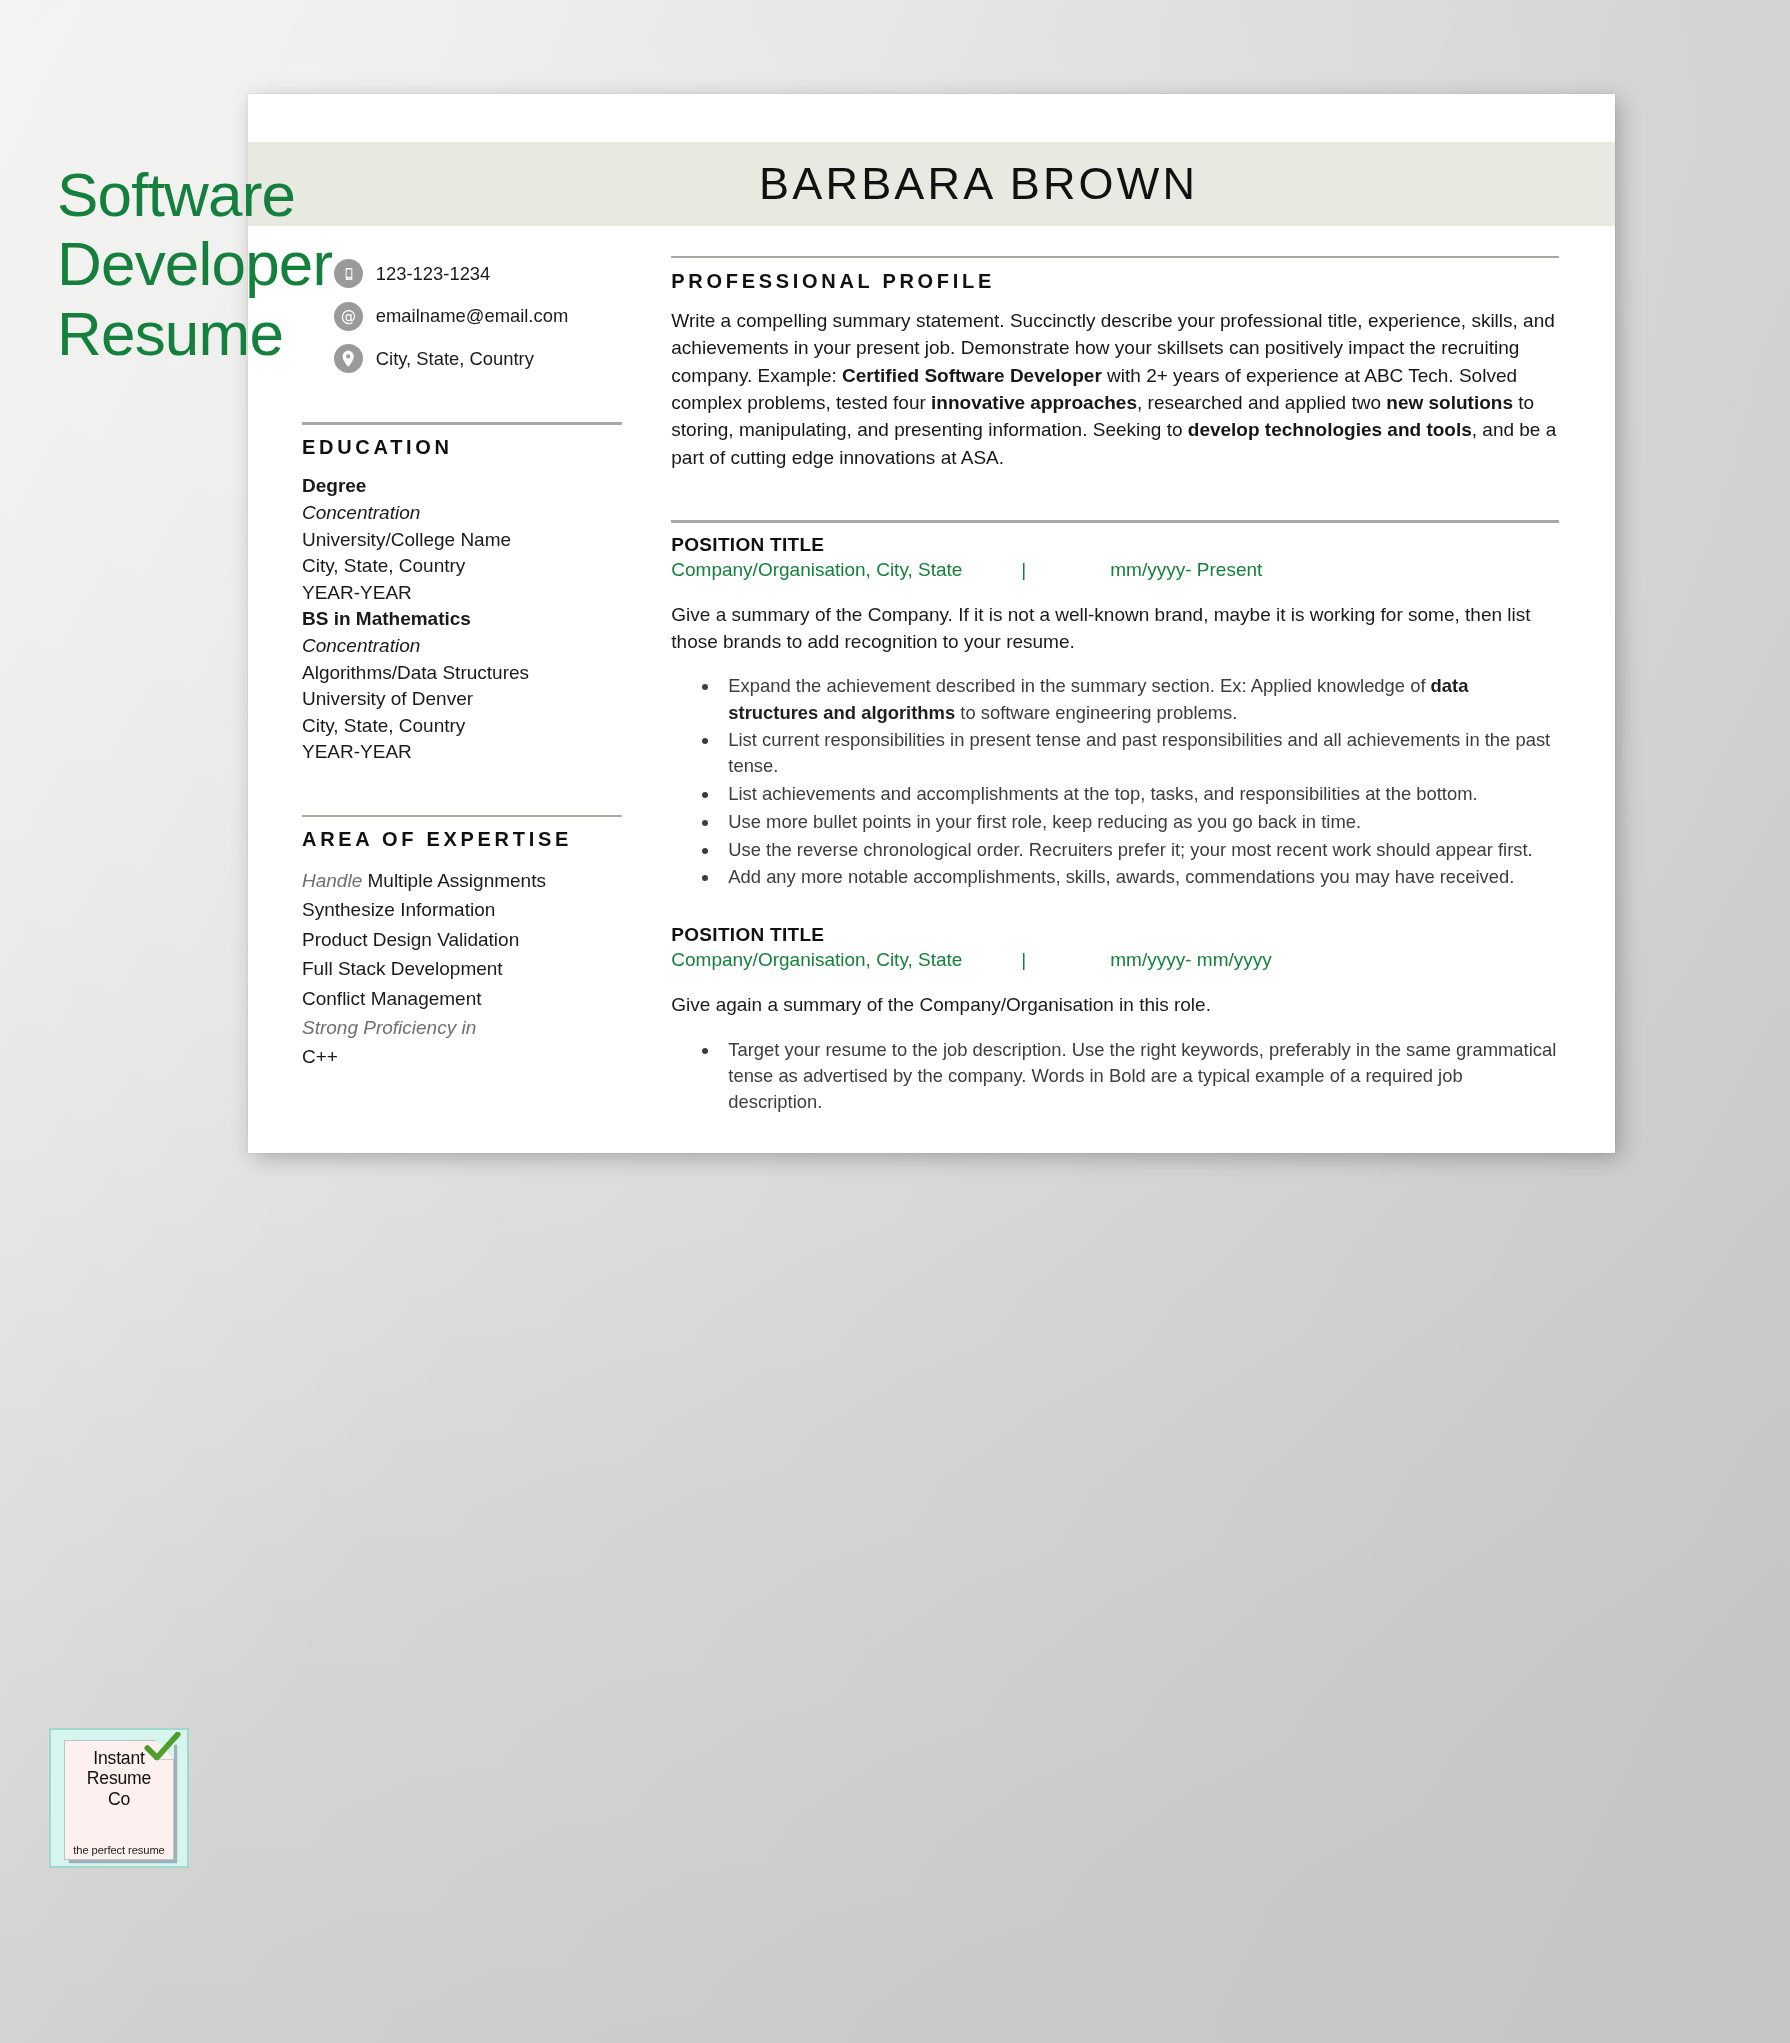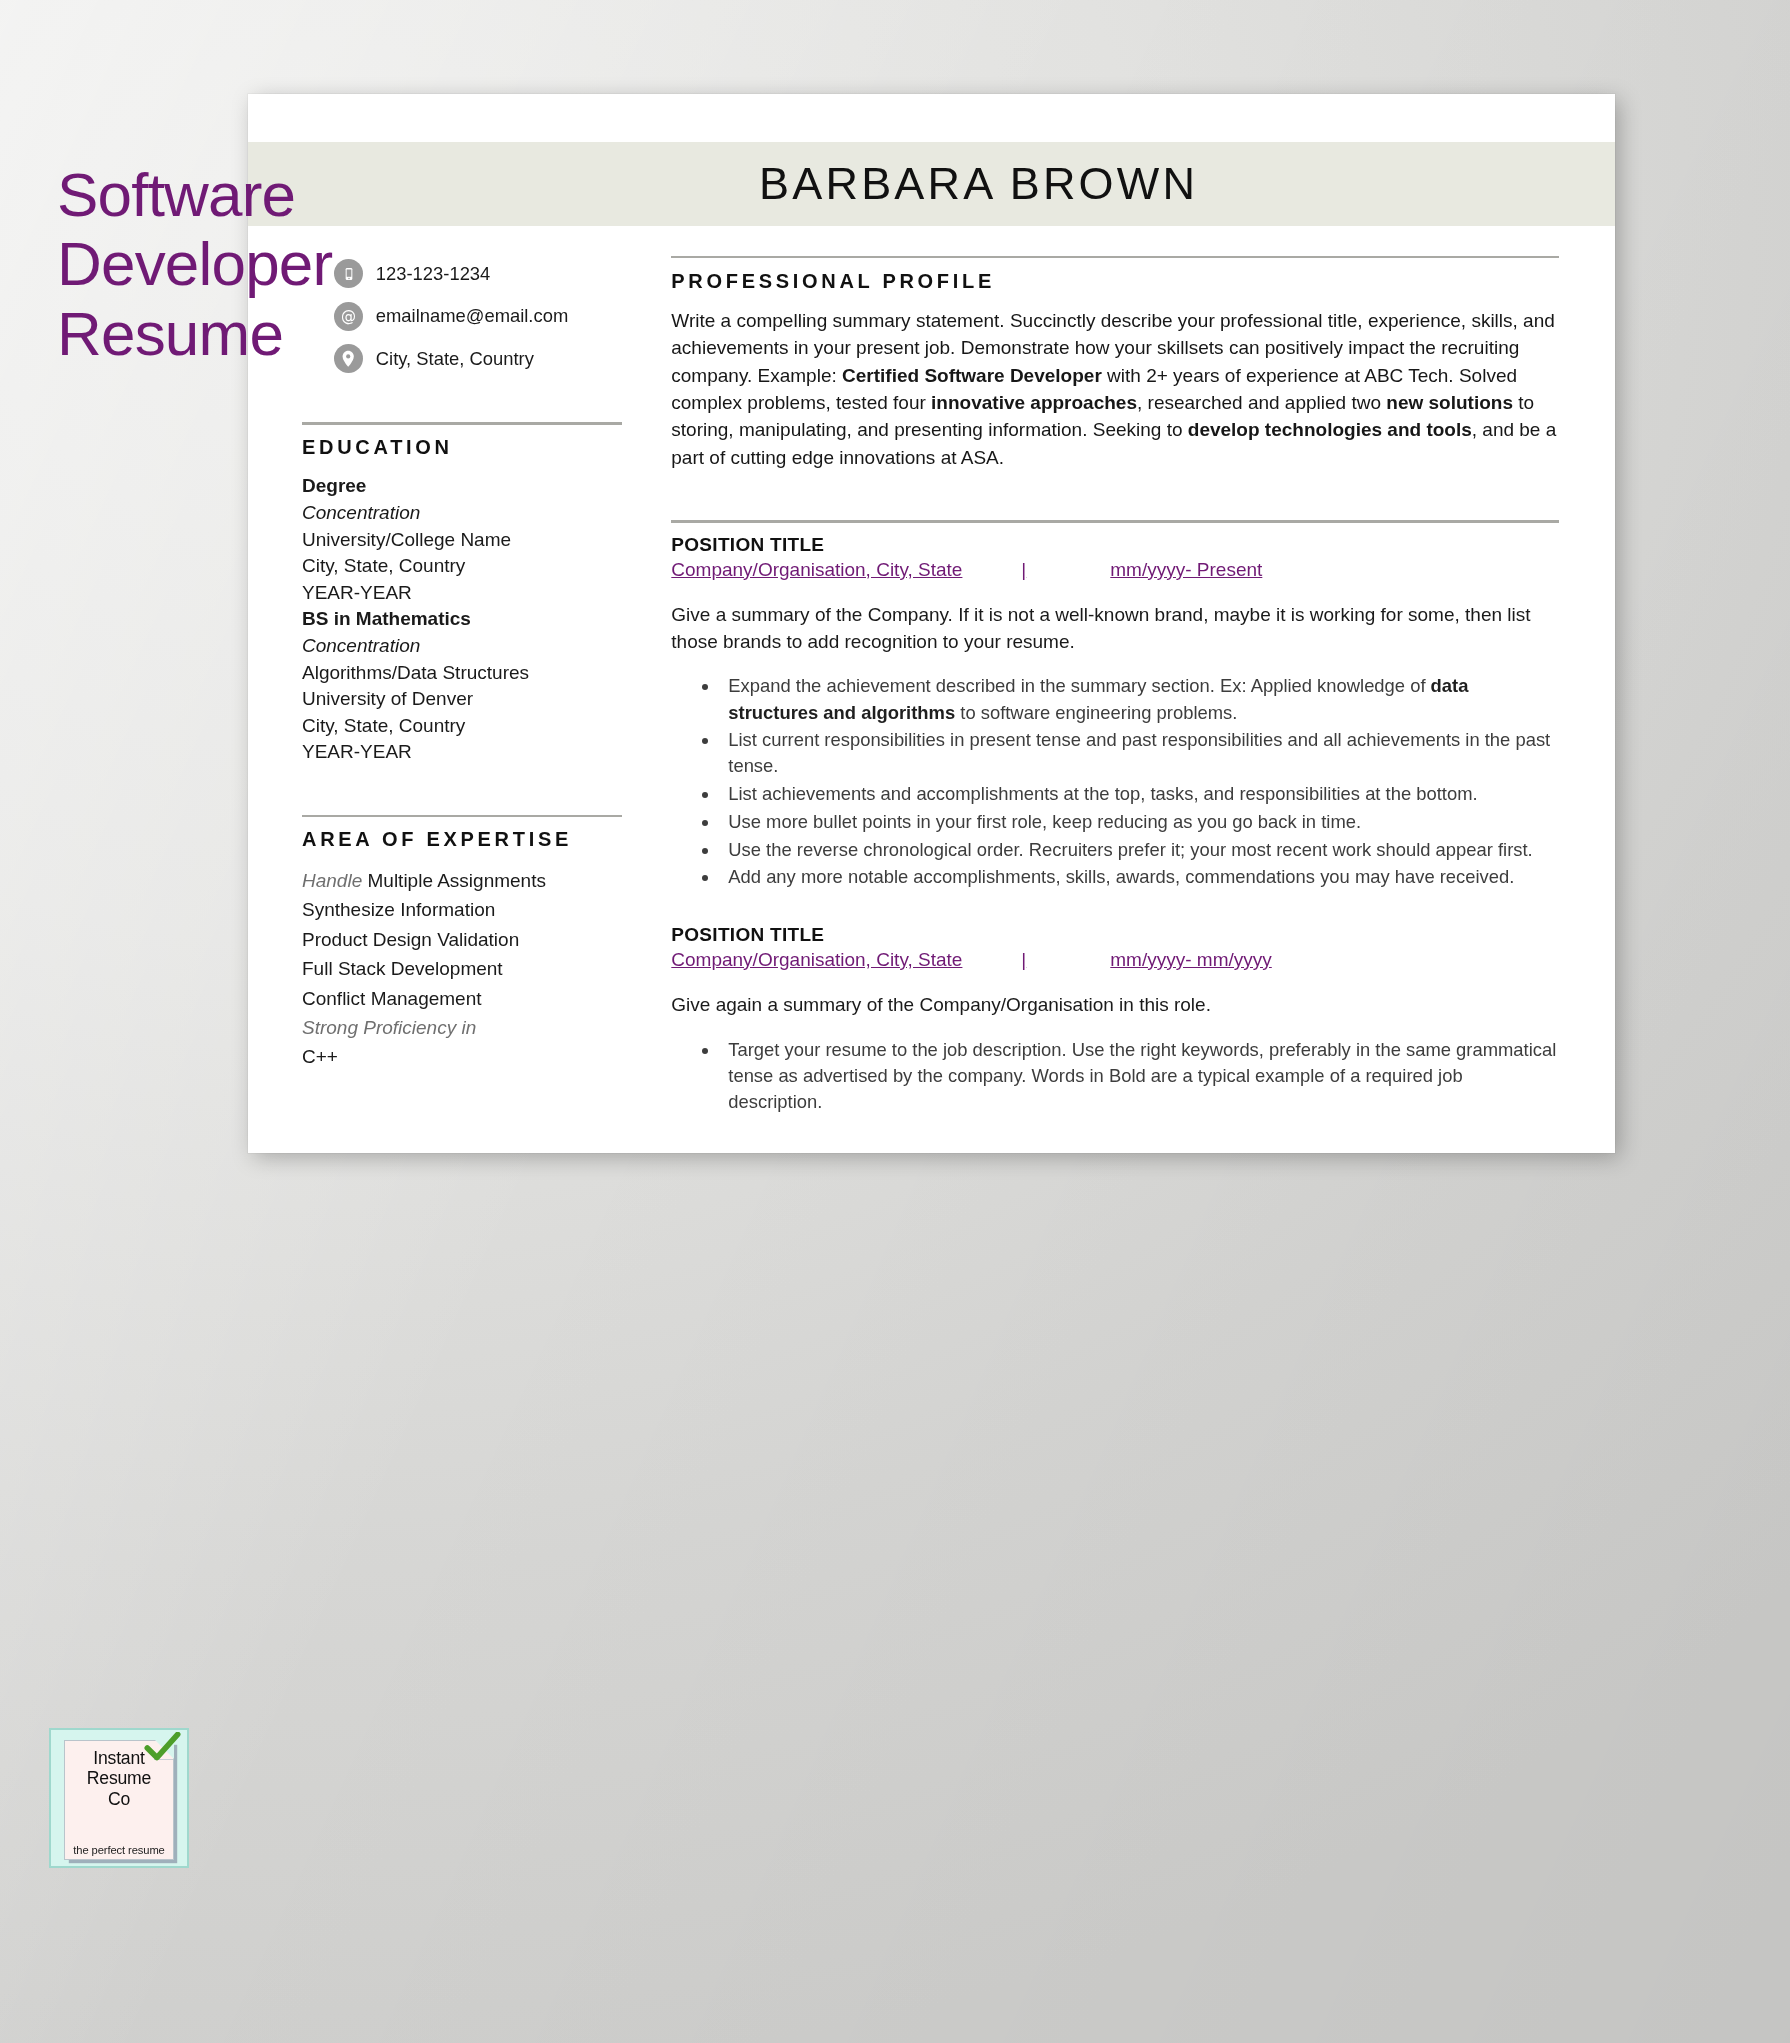--- a/index.html
+++ b/index.html
@@ -30,21 +30,21 @@
   }
 
   
   .side-caption {
     position: absolute;
     left: 57px;
     top: 160px;
     width: 239px;
     font-size: 62px;
     line-height: 1.12;
-    color: #701a75;
+    color: #15803d;
     font-weight: 400;
     letter-spacing: -0.8px;
     z-index: 4;
   }
 
   
   .resume-page {
     position: absolute;
     left: 248px;
     top: 94px;
@@ -159,23 +159,22 @@
   .job-title {
     font-size: 19px;
     font-weight: 700;
     color: #111;
     letter-spacing: 0.3px;
     margin-bottom: 3.2px;
   }
   .job-meta {
     display: flex;
     font-size: 19px;
-    color: #701a75;
+    color: #15803d;
     margin-bottom: 21px;
-    text-decoration: underline;
   }
   .job-meta .company { flex: 0 0 350px; }
   .job-meta .pipe    { flex: 0 0 89px; }
   .job-meta .dates   { flex: 1 1 auto; }
 
   .job-summary {
     font-size: 19px;
     line-height: 1.42;
     color: #1a1a1a;
     margin-bottom: 17.6px;

